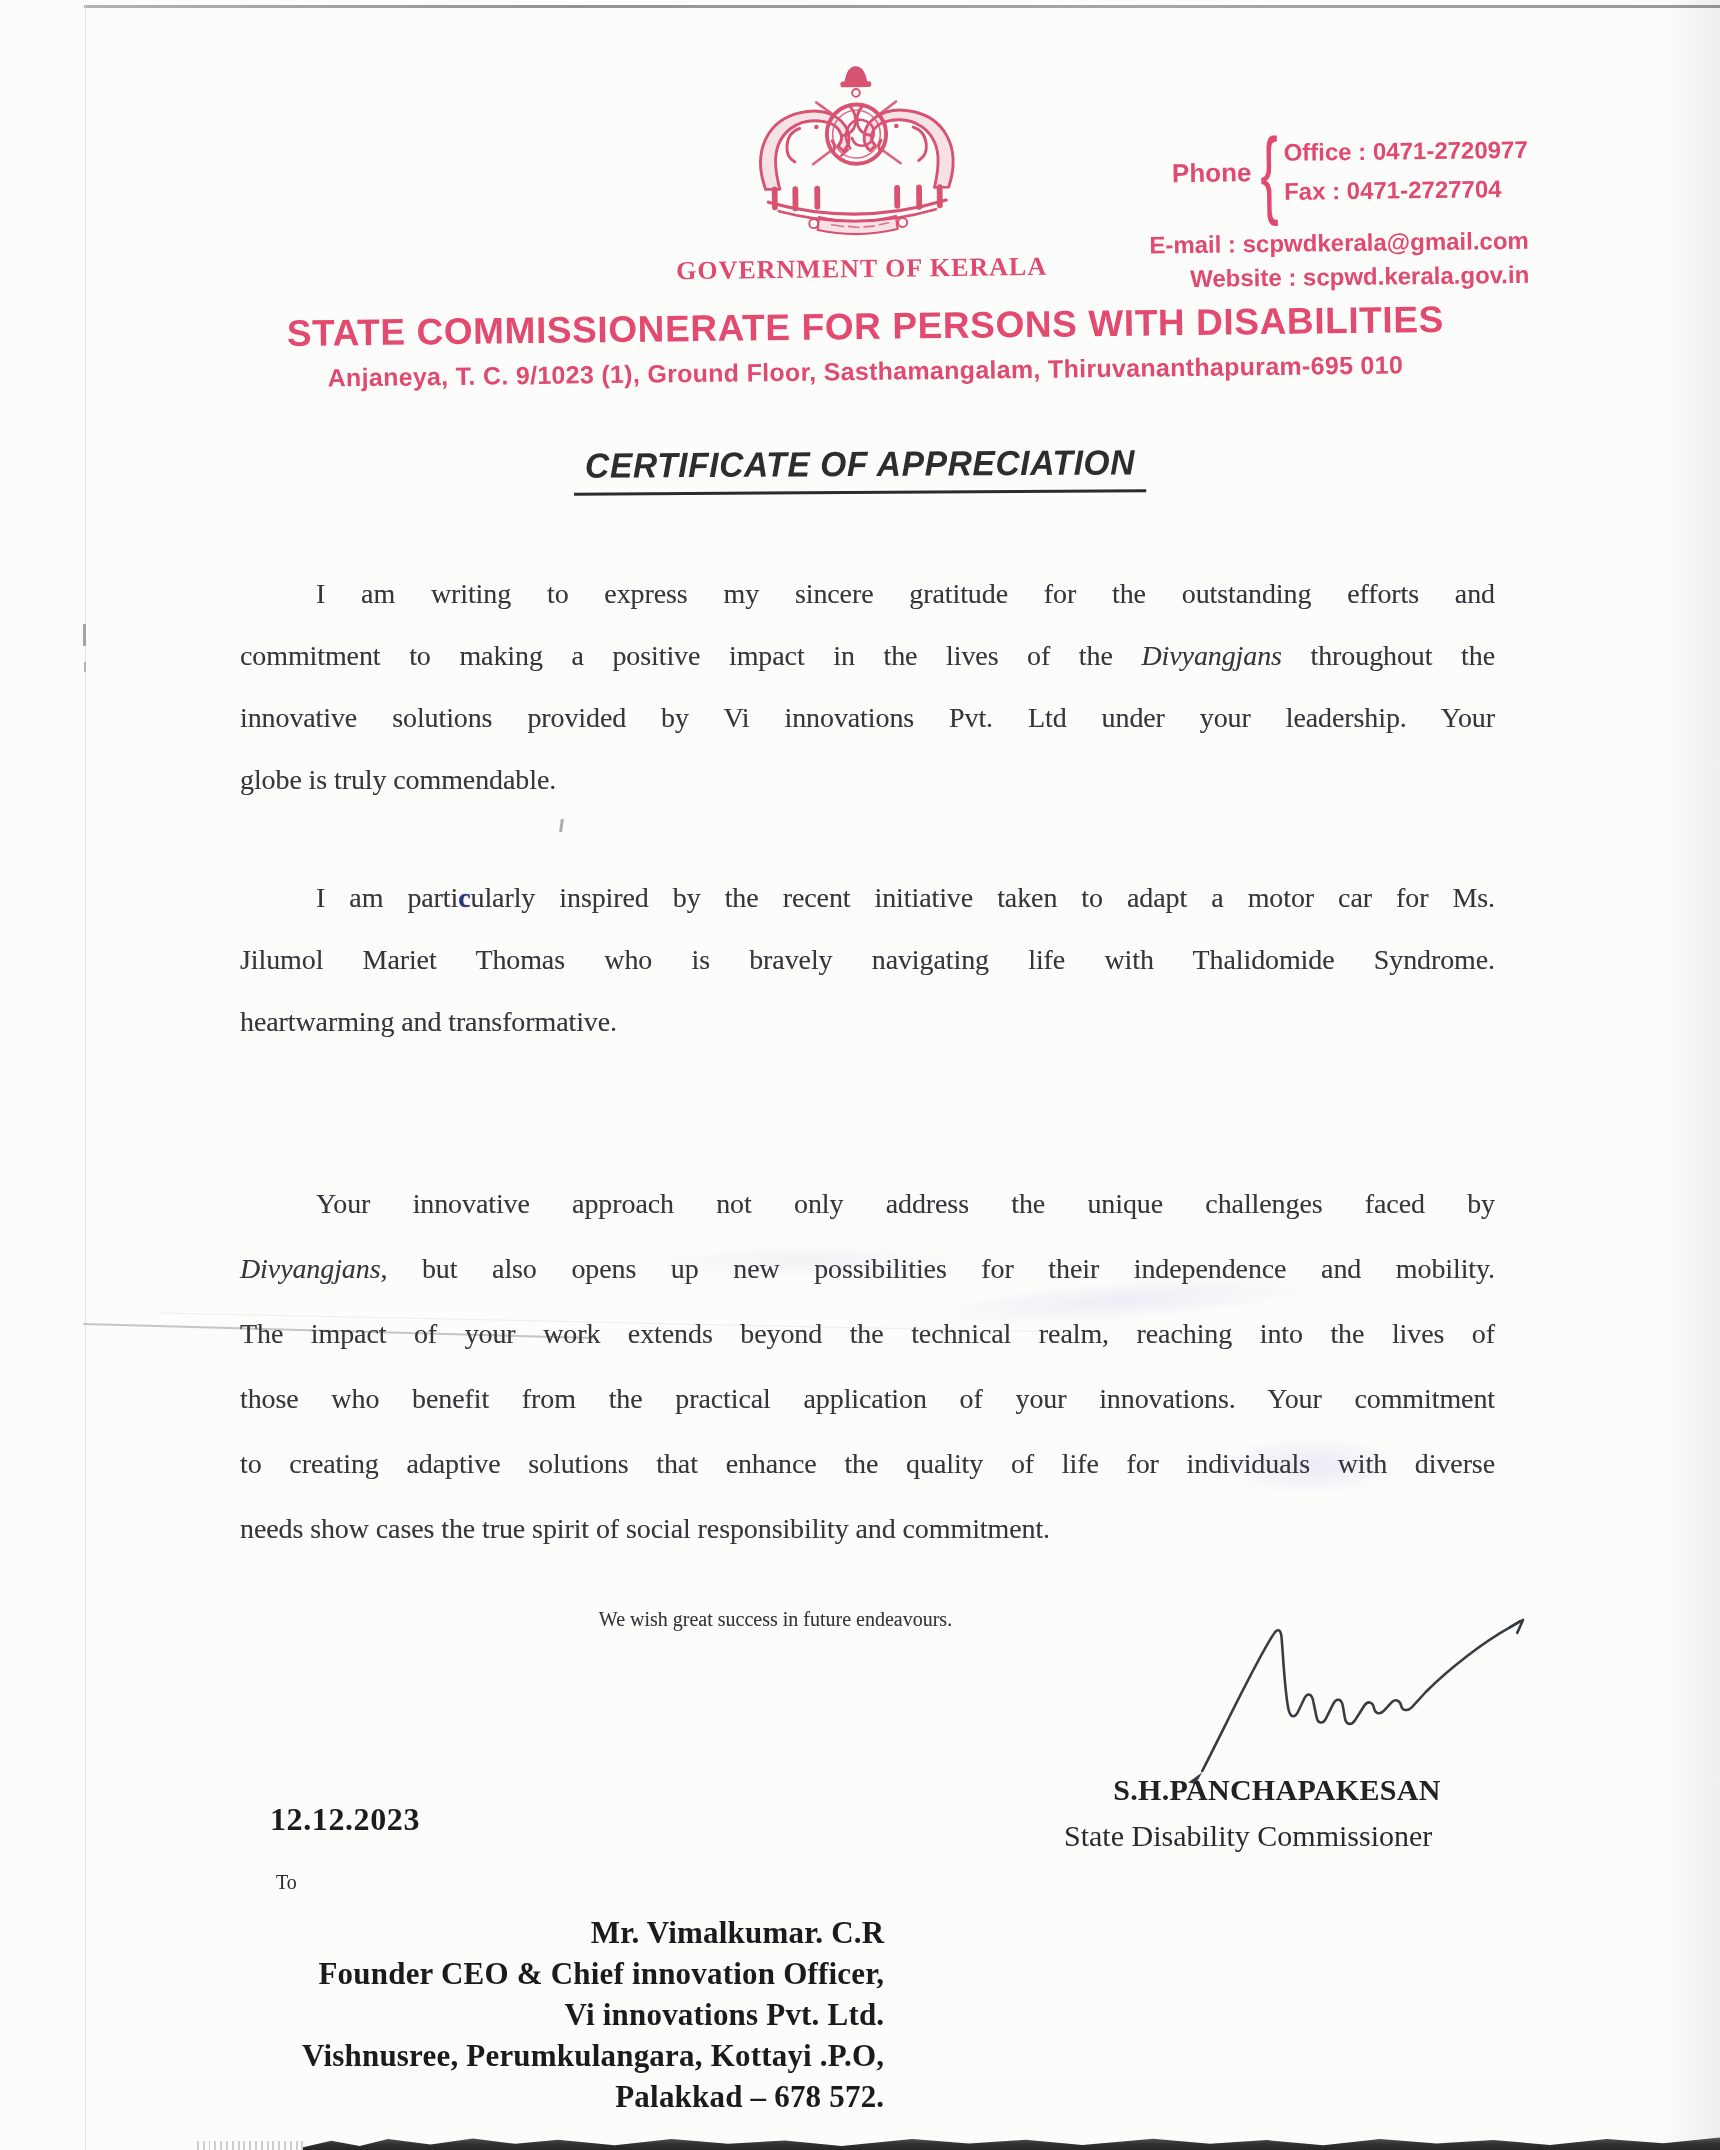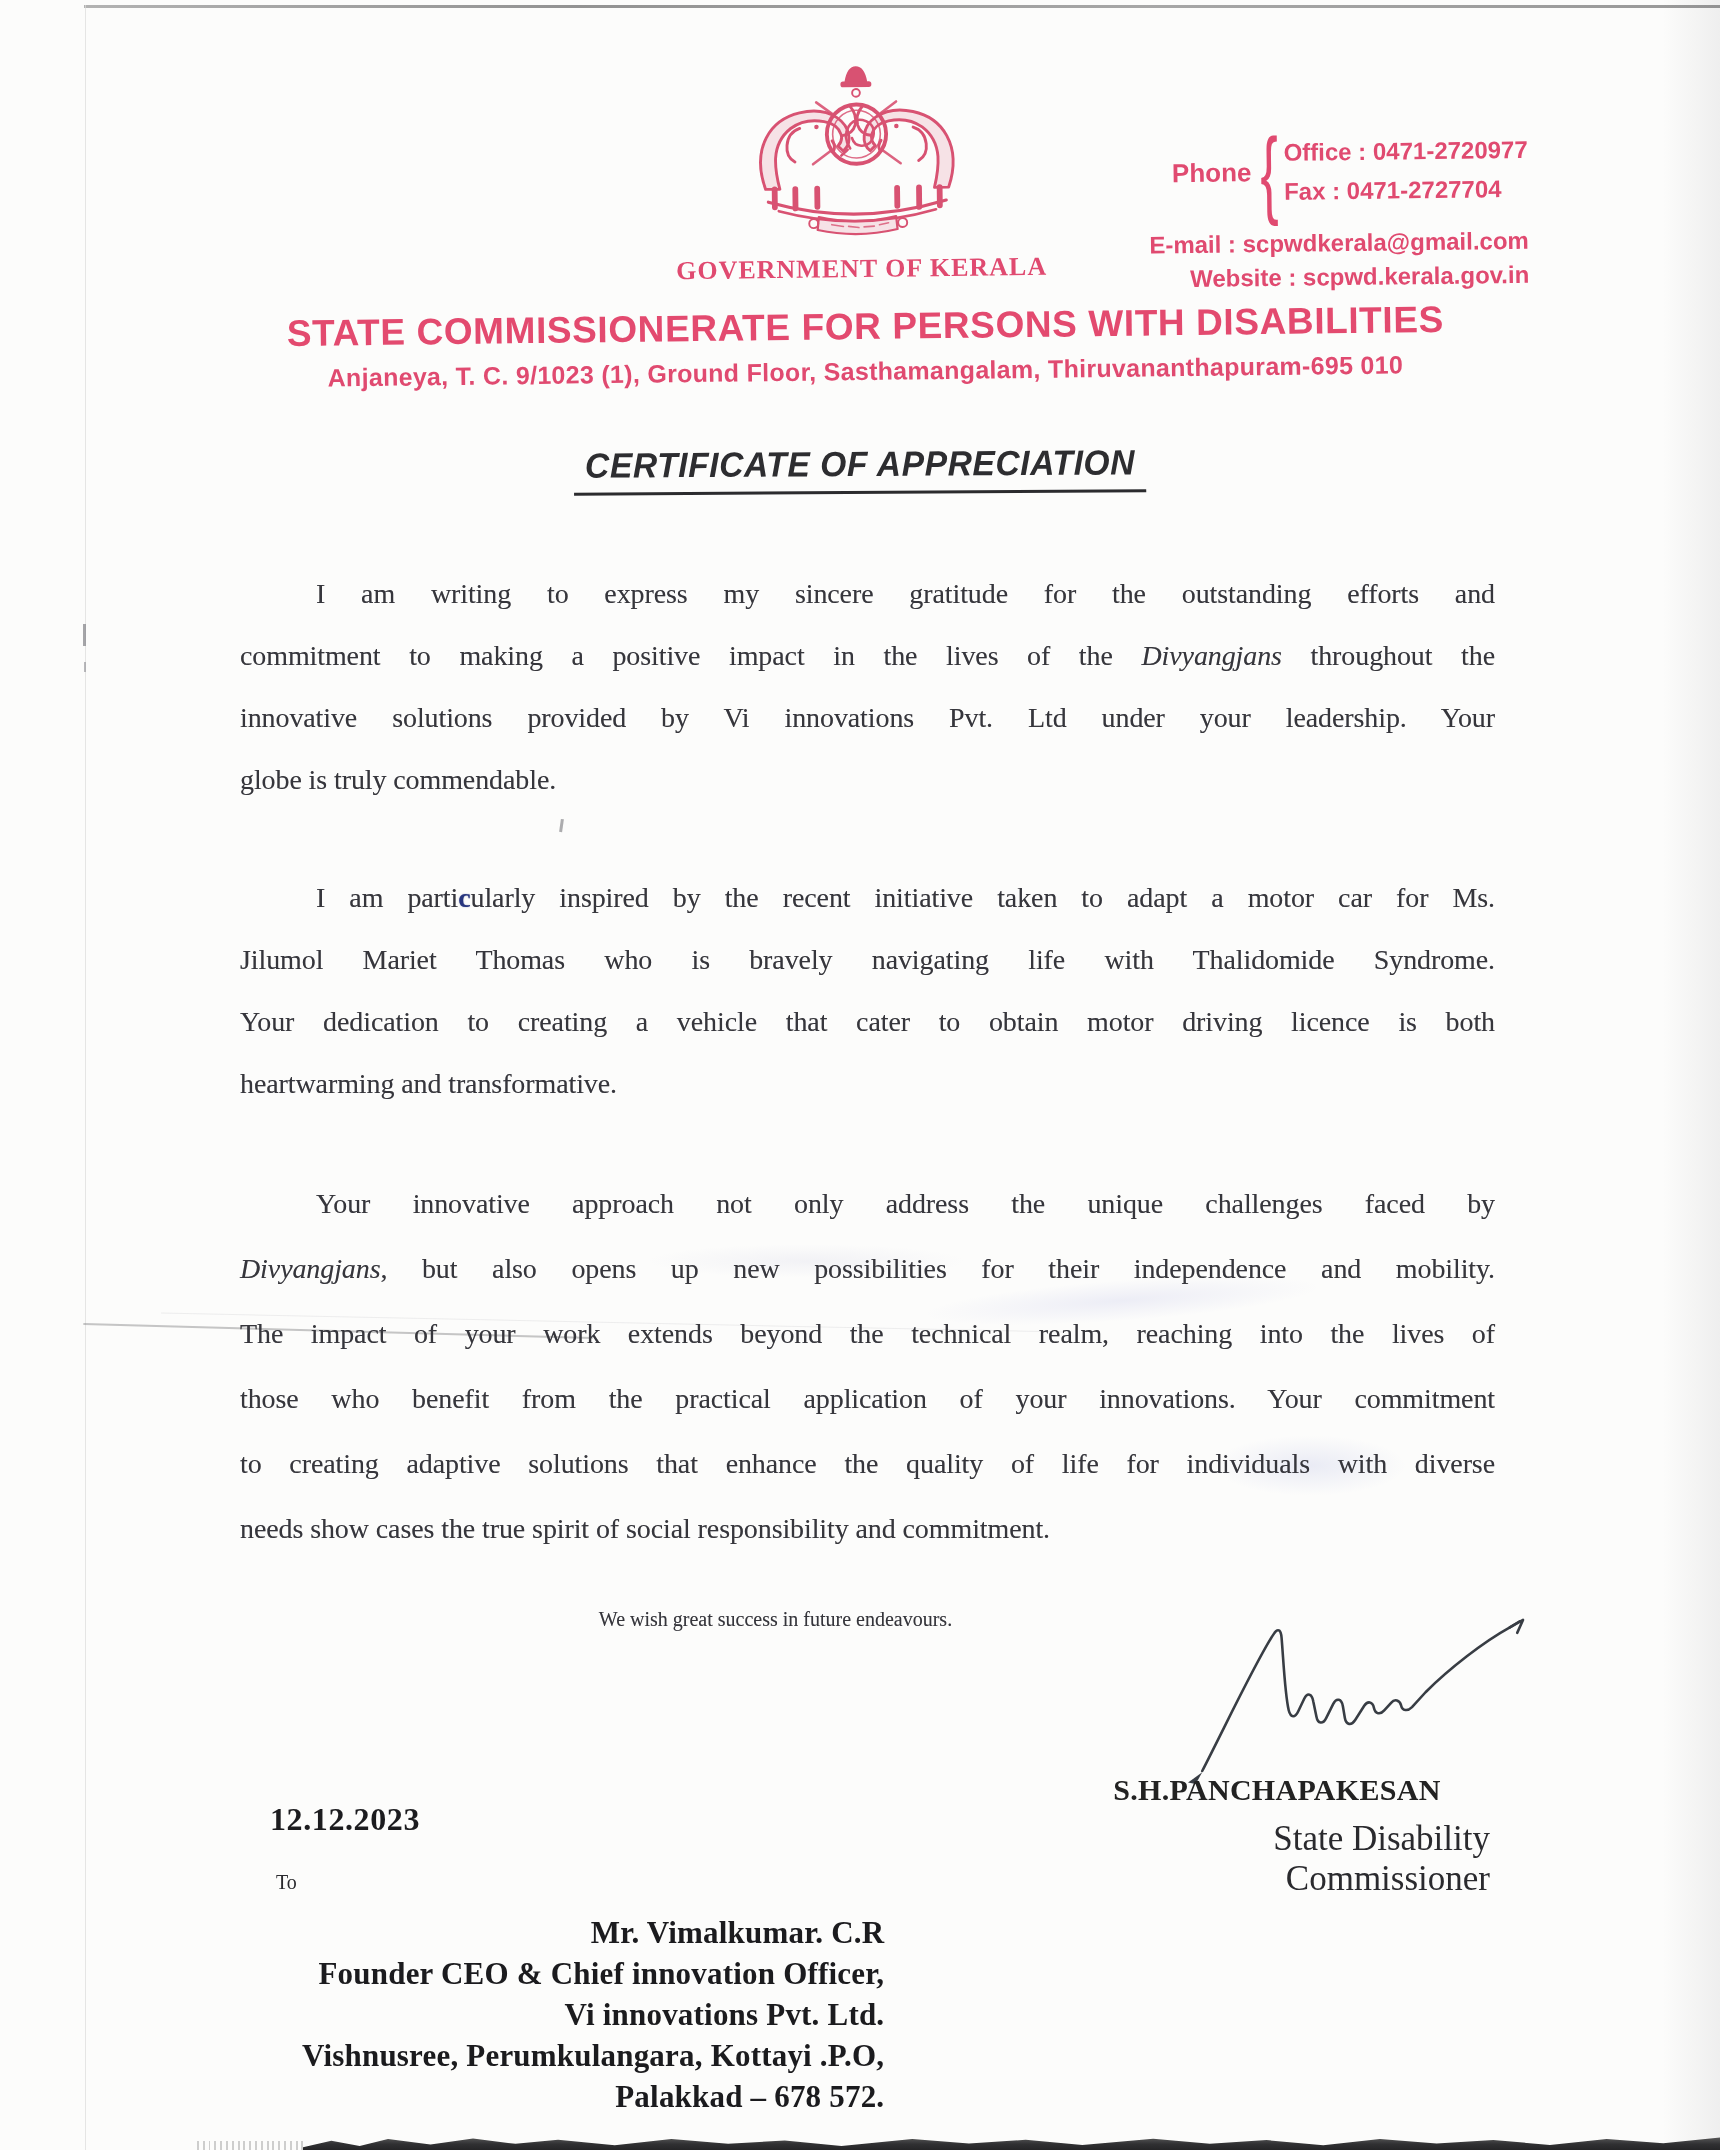--- a/index.html
+++ b/index.html
@@ -61,21 +61,21 @@
   .para .line.first{text-indent:76px;}
   .para .line.last{text-align-last:left;}
   .ink{color:var(--pen);font-weight:bold;text-shadow:0 0 1.3px rgba(39,53,126,.55);}
   .closing{position:absolute;left:240px;top:1608px;width:1071px;text-align:center;font-size:20px;
     color:var(--ink);text-shadow:0 0 0.6px rgba(54,54,60,.35);}
   
   .date{position:absolute;left:270px;top:1801px;font-weight:bold;font-size:32px;letter-spacing:0.6px;color:var(--ink-dark);}
   .sig-svg{position:absolute;left:1148px;top:1616px;width:426px;height:168px;}
   .sig-name{position:absolute;left:1064px;top:1773px;width:426px;text-align:center;
     font-weight:bold;font-size:30px;letter-spacing:0.3px;color:#222;}
-  .sig-title{position:absolute;left:1064px;top:1819px;width:426px;text-align:right;font-size:35px;color:#2a2a2e;}
+  .sig-title{position:absolute;left:1064px;top:1819px;width:426px;text-align:left;font-size:30px;color:#2a2a2e;}
   .to{position:absolute;left:276px;top:1871px;font-size:20px;color:#2a2a2e;}
   .recipient{position:absolute;left:302px;top:1912px;font-weight:bold;font-size:31px;line-height:41px;
     letter-spacing:0.2px;color:#1b1b1e;}
   .recipient .line{text-align:right;text-align-last:auto;}
   .recipient .line:last-child{text-indent:7.7px;}
 </style>
 </head>
 <body>
 
 <div class="scan">
@@ -160,21 +160,20 @@
 
   <div class="para p1">
       <div class="line first">I am writing to express my sincere gratitude for the outstanding efforts and</div>
       <div class="line">commitment to making a positive impact in the lives of the <i>Divyangjans</i> throughout the</div>
       <div class="line">innovative solutions provided by Vi innovations Pvt. Ltd under your leadership.  Your</div>
       <div class="line last">globe is truly commendable.</div>
     </div>
   <div class="para p2">
       <div class="line first">I am parti<span class="ink">c</span>ularly inspired by the recent initiative taken to adapt a motor car for Ms.</div>
       <div class="line">Jilumol Mariet Thomas who is bravely navigating  life with Thalidomide Syndrome.</div>
-      <div class="line">Your dedication to creating a vehicle that cater to obtain motor driving licence is both</div>
       <div class="line last">heartwarming and transformative.</div>
     </div>
   <div class="para p3">
       <div class="line first">Your innovative approach not only address the unique challenges faced by</div>
       <div class="line"><i>Divyangjans</i>, but also opens up new possibilities for their independence and mobility.</div>
       <div class="line">The impact of your work extends beyond  the technical realm, reaching into the lives of</div>
       <div class="line">those who benefit from the practical application of your innovations.  Your commitment</div>
       <div class="line">to creating adaptive solutions that enhance the quality of life for individuals with diverse</div>
       <div class="line last">needs show cases the true spirit of social responsibility and commitment.</div>
     </div>

